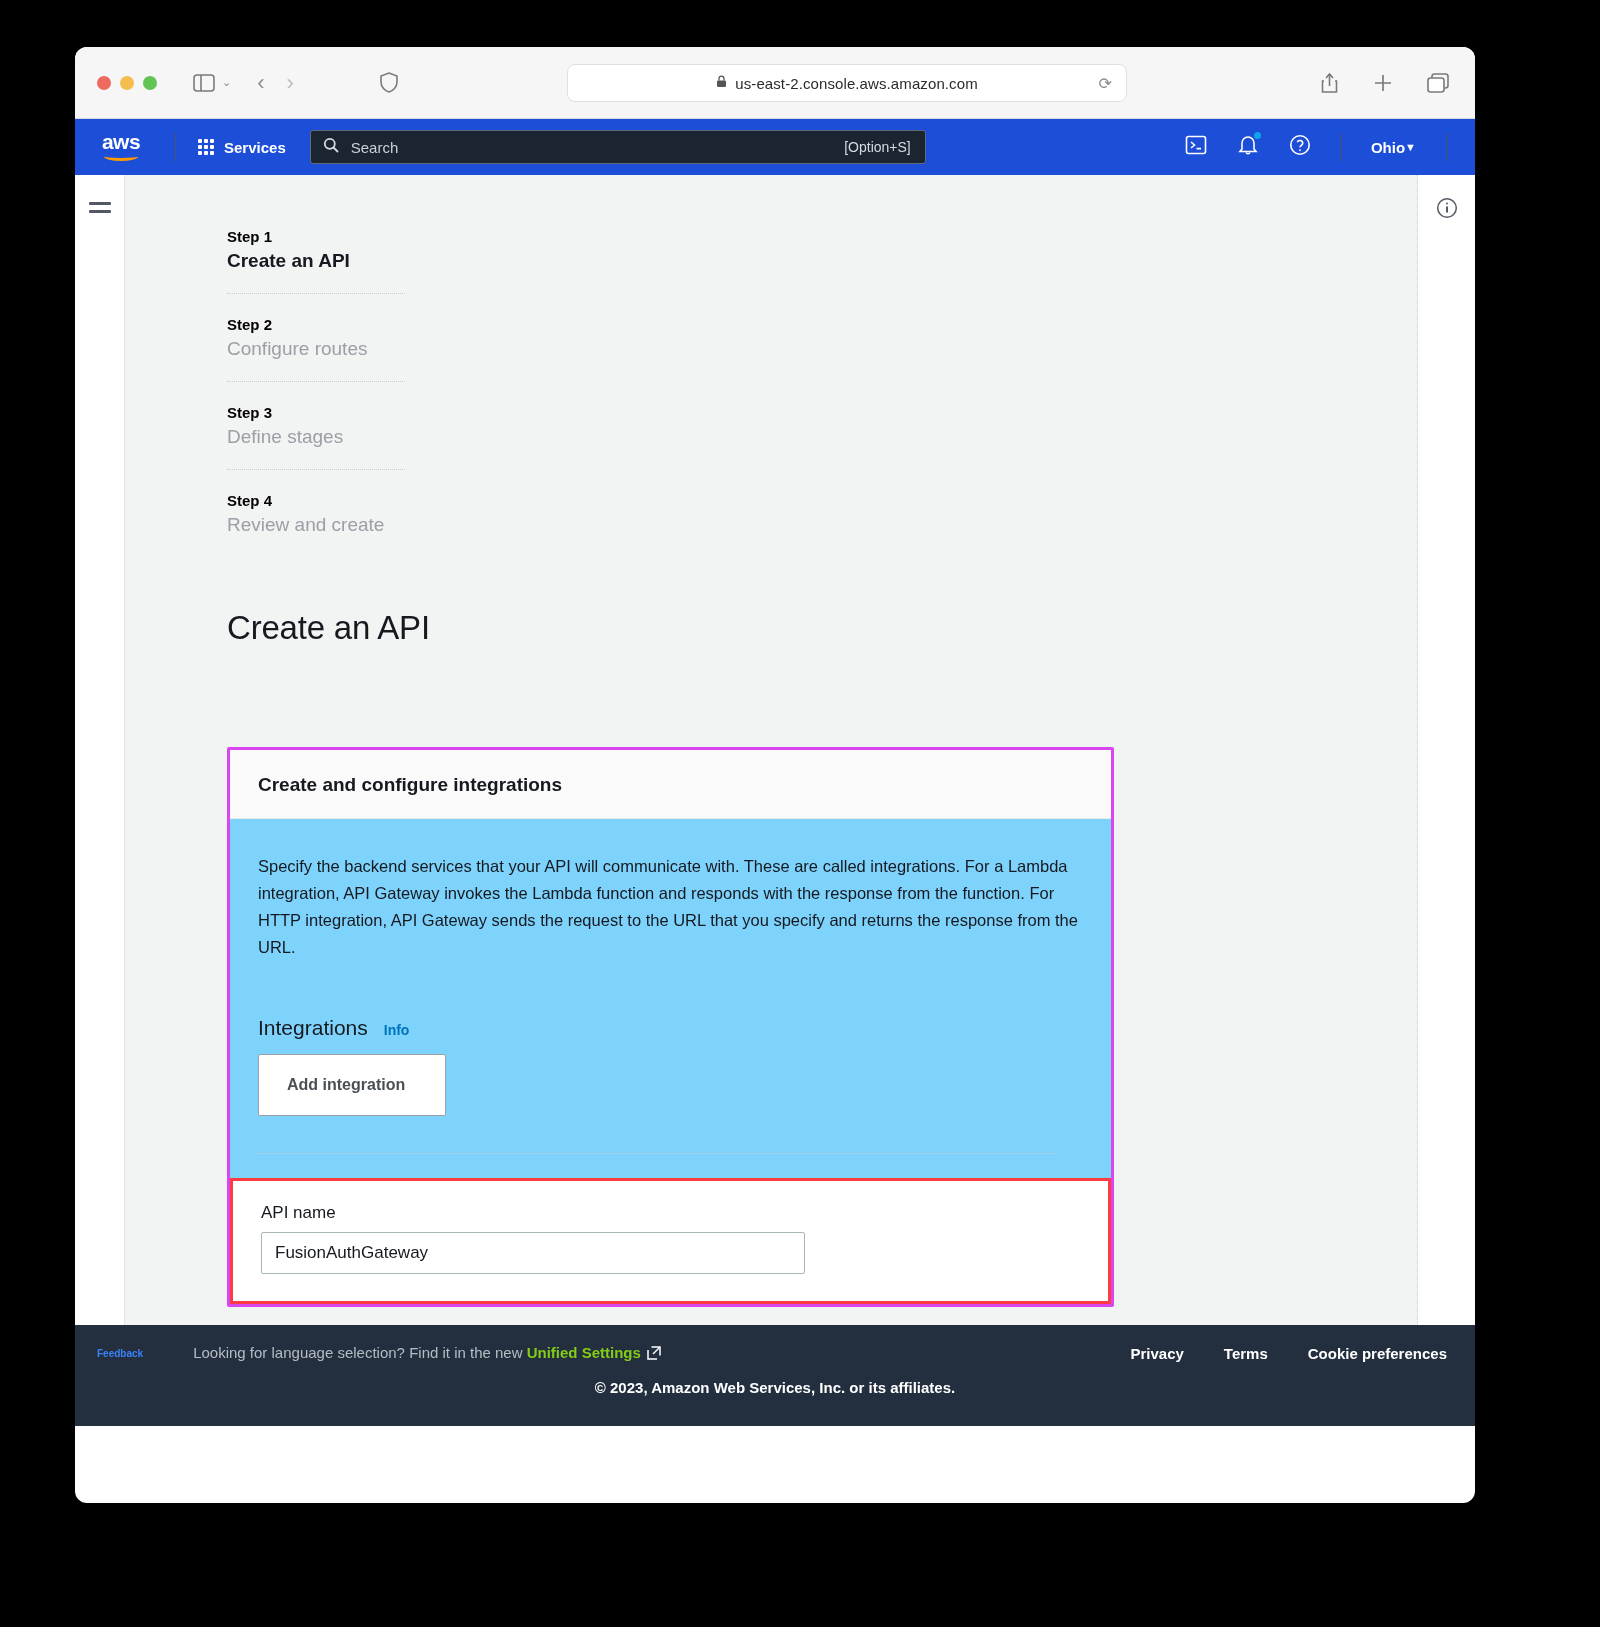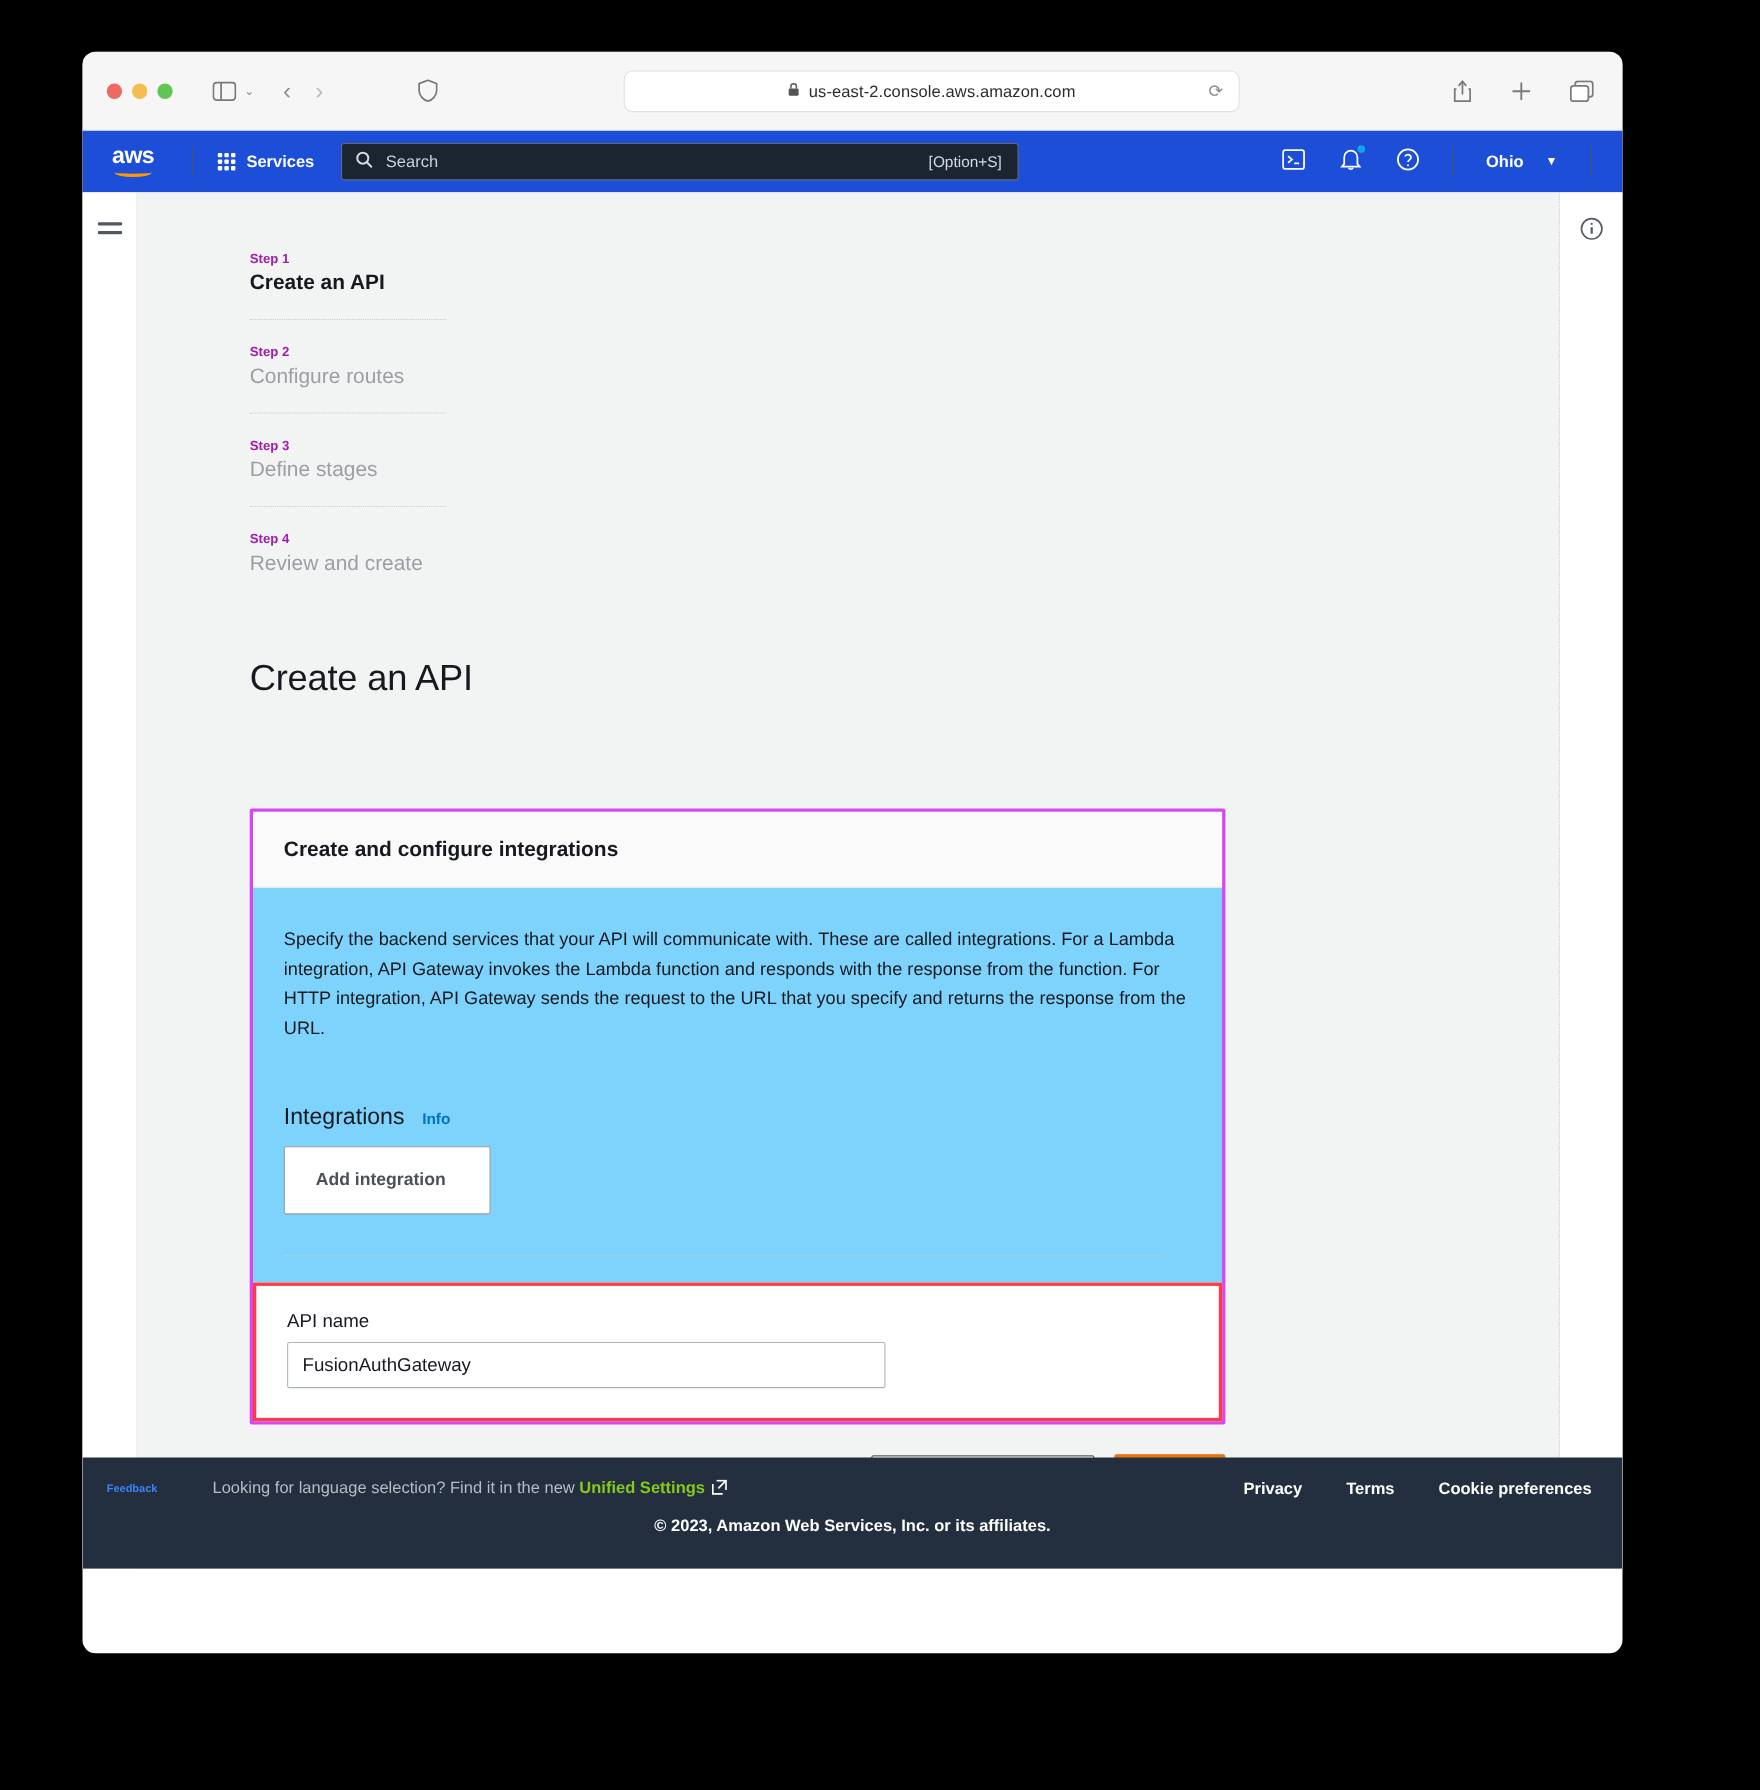--- a/index.html
+++ b/index.html
@@ -191,21 +191,21 @@
     top: 13px;
     right: 13px;
     width: 7px;
     height: 7px;
     border-radius: 50%;
     background: #0ea5e9;
   }
   .region-btn {
     display: flex;
     align-items: center;
-    gap: 20px;
+    gap: 0;
     color: #ffffff;
     font-size: 15px;
     font-weight: bold;
     padding: 0 16px;
   }
 
   
   .console-body {
     height: 1251px;
     display: flex;
@@ -244,22 +244,22 @@
     display: flex;
     justify-content: center;
     padding-top: 22px;
     flex-shrink: 0;
   }
 
   
   .steps { padding: 53px 0 0 102px; width: 300px; }
   .step { padding-bottom: 0; }
   .step-num {
-    font-size: 12px;
-    color: #a21caf;
+    font-size: 15px;
+    color: #000000;
     font-weight: bold;
     margin-bottom: 5px;
   }
   .step-title { font-size: 19px; color: #9aa0a6; }
   .step-title.active { color: #16191f; font-weight: bold; }
   .step-sep {
     height: 1px;
     border-top: 1px dotted #c6c9cd;
     margin: 21px 0 22px 0;
     width: 178px;

